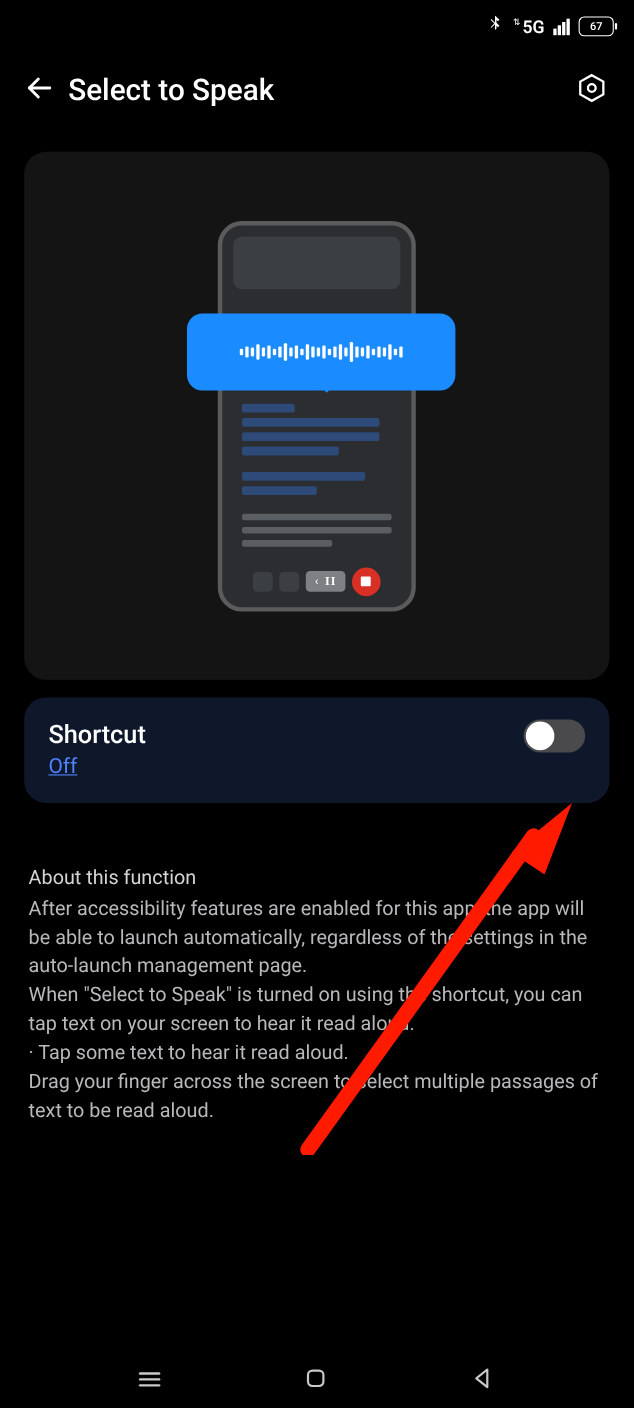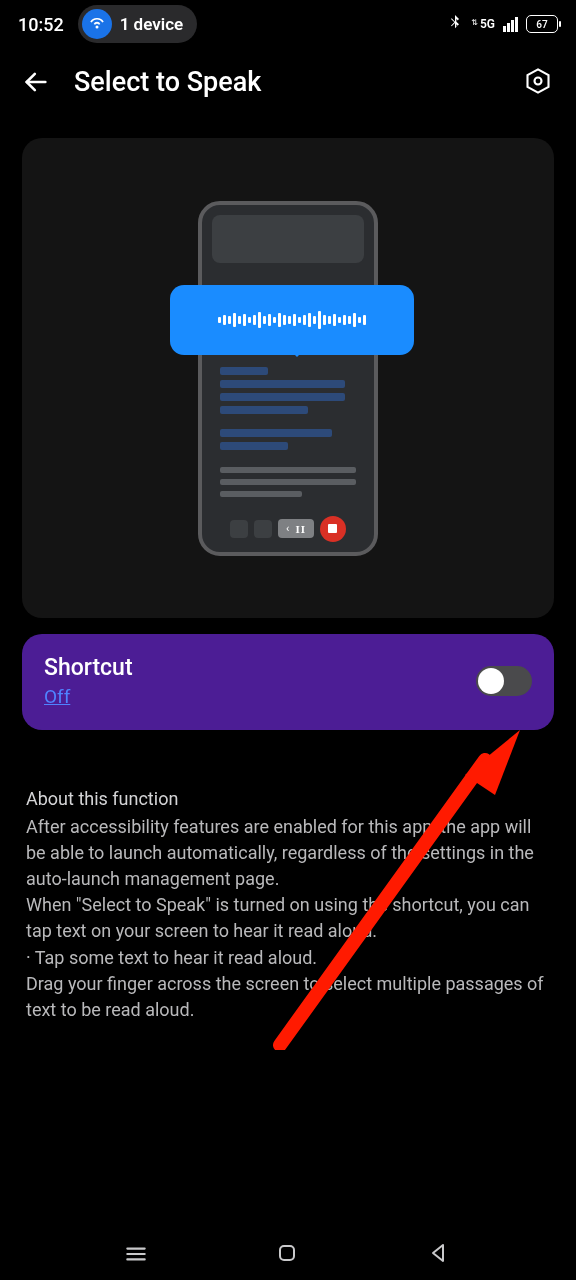--- a/index.html
+++ b/index.html
@@ -58,23 +58,23 @@
     font-size: 10px; position: relative;
   }
   .battery::after{
     content:""; position:absolute; right:-4px; top:5px;
     width:2px; height:6px; background:#fff; border-radius:1px;
   }
 
   
   .header {
     display: flex;
-    align-items: center;
+    align-items: flex-start;
     padding: 18px 22px 20px 22px;
-    gap: 24px;
+    gap: 12px;
   }
   .back-arrow { width: 28px; height: 28px; flex:0 0 auto; }
   .page-title { font-size: 27px; font-weight: 500; }
   .gear { margin-left: auto; width: 30px; height: 30px; flex:0 0 auto; }
 
   
   .illus-card {
     margin: 20px 22px 16px 22px;
     background: #141414;
     border-radius: 20px;
@@ -126,25 +126,25 @@
   }
   .stop-btn{
     width:26px;height:26px;background:#d93025;border-radius:50%;
     display:flex;align-items:center;justify-content:center;
   }
   .stop-btn::after{content:"";width:9px;height:9px;background:#fff;border-radius:1px;}
 
   
   .shortcut-card {
     margin: 6px 22px 0 22px;
-    background: #4c1d95;
+    background: #0f172a;
     border-radius: 20px;
     padding: 20px 22px 22px 22px;
     display: flex;
-    align-items: center;
+    align-items: flex-start;
   }
   .sc-labels { display:flex; flex-direction:column; gap:4px; }
   .sc-title { font-size: 23px; font-weight:500; }
   .sc-state { font-size: 19px; color:#4f83ff;text-decoration:underline; }
   .toggle {
     margin-left:auto;
     width:56px; height:30px; background:#4a4a4c; border-radius:16px;
     position:relative;
   }
   .toggle .knob{
@@ -176,40 +176,29 @@
     position:absolute; bottom:0; left:0; right:0;
     height:52px; display:flex; align-items:center; justify-content:space-around;
     padding: 0 60px;
   }
   .nav-icon{ width:26px; height:26px; }
 </style>
 </head>
 <body>
 
 <div class="status-bar">
-  <div class="status-left">
-    <span>10:52</span>
-    <div class="device-pill">
-      <span class="wifi-circle">
-        <svg viewBox="0 0 24 24" width="18" height="18" fill="#fff">
-            <path d="M12 4a10 10 0 0 0-9 5l2 1a8 8 0 0 1 14 0l2-1a10 10 0 0 0-9-5zm0 5a5 5 0 0 0-4.5 3l2 1a3 3 0 0 1 5 0l2-1A5 5 0 0 0 12 9zm0 5a2 2 0 1 0 0 4 2 2 0 0 0 0-4z"></path>
-          </svg>
-      </span>
-      <span style="font-size:17px;font-weight:600;">1 device</span>
-    </div>
-  </div>
   <div class="status-right">
     <span>
       <svg viewBox="0 0 24 24" width="16" height="16" fill="#fff">
           <path d="M12 2v8L7 5 6 6l5 5-5 5 1 1 5-5v8l6-6-4-4 4-4-6-6zm2 4 2 2-2 2V6zm0 8 2 2-2 2v-4z"></path>
         </svg>
     </span>
     <span style="display:flex;align-items:flex-start;gap:2px;">
       <span style="font-size:8px;margin-top:1px;">⇅</span>
-      <span style="font-size:12px;font-weight:600;">5G</span>
+      <span style="font-size:16px;font-weight:600;">5G</span>
     </span>
     <span class="signal-bars">
         <span></span>
         <span></span>
         <span></span>
         <span></span>
       </span>
     <span class="battery">
         <span>67</span>
       </span>

